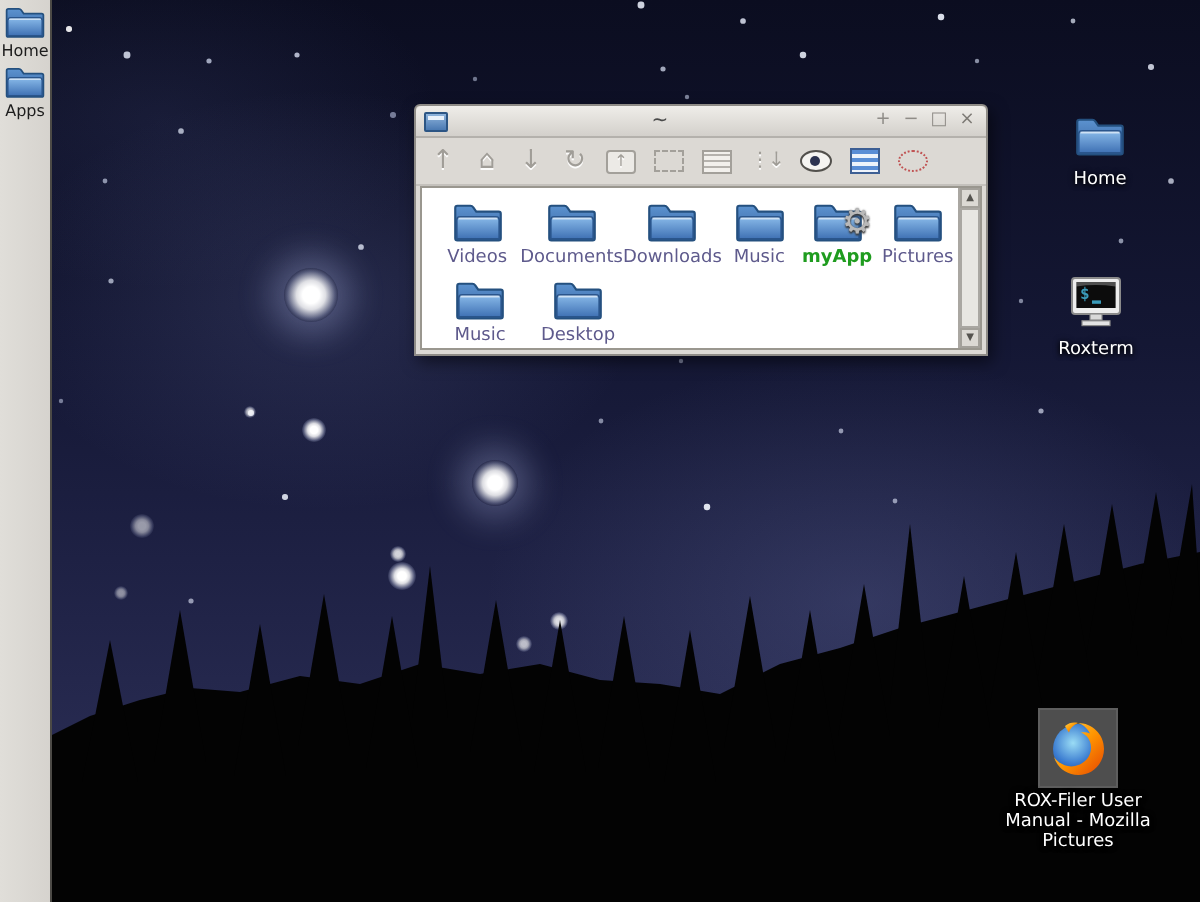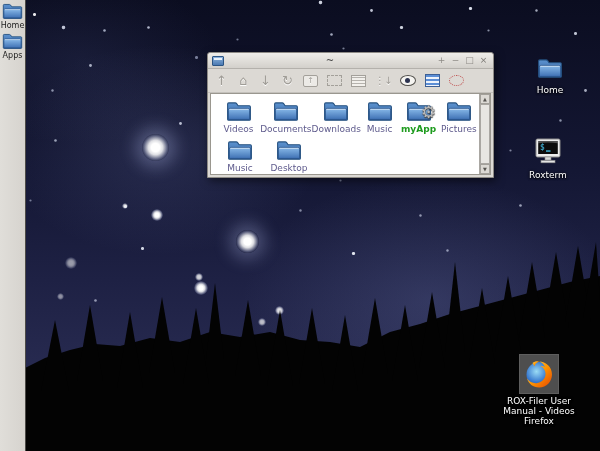--- a/index.html
+++ b/index.html
@@ -236,21 +236,21 @@
     </svg>
   <span class="dlabel">Roxterm</span>
 </div>
 
 <div class="dicon dicon-firefox">
   <div class="ff-tile">
     <svg width="32" height="32">
         <use href="#sym-firefox"></use>
       </svg>
   </div>
-  <span class="dlabel">ROX-Filer User Manual - Videos Firefox</span>
+  <span class="dlabel">ROX-Filer User Manual - Mozilla Pictures</span>
 </div>
 
 <div class="window">
   <div class="titlebar">
     <span class="title-icon"></span>
     <span class="title-text">~</span>
     <span class="winbtns">
       <span class="winbtn">+</span>
       <span class="winbtn">−</span>
       <span class="winbtn">□</span>

